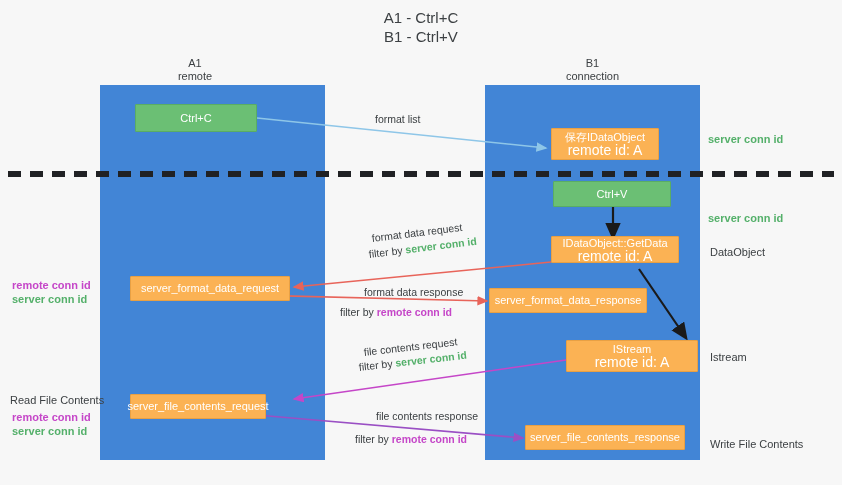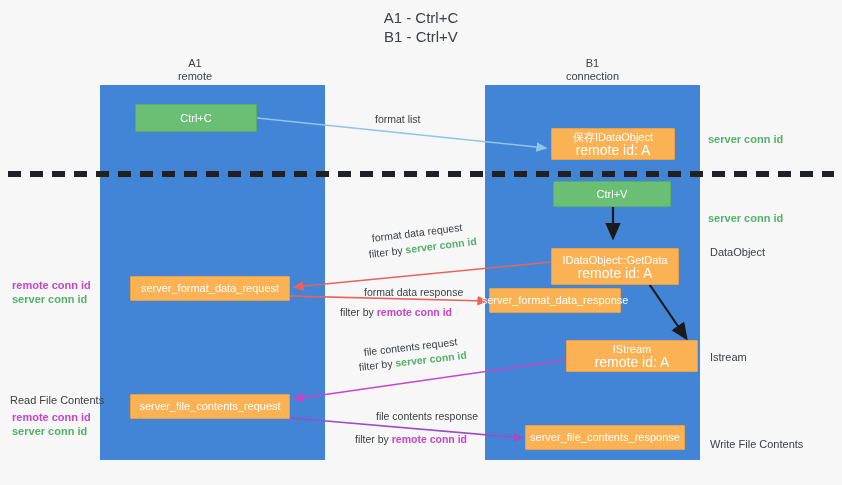--- a/index.html
+++ b/index.html
@@ -157,48 +157,48 @@
 
     <path d="M566,360 L294,399" stroke="#c546c8" stroke-width="1.6" fill="none" marker-end="url(#ar-mag)"></path>
 
     <path d="M130,404 L523,438" stroke="#9a4fc4" stroke-width="1.6" fill="none" marker-end="url(#ar-pur)"></path>
   </svg>
 
   <div class="node node-green" style="left:135px; top:104px; width:122px; height:28px;">
     <span>Ctrl+C</span>
   </div>
 
-  <div class="node node-orange" style="left:551px; top:128px; width:124px; height:32px;">
+  <div class="node node-orange" style="left:551px; top:128px; width:108px; height:32px;">
     <span>保存IDataObject</span>
     <span class="l2">remote id: A</span>
   </div>
 
   <div class="node node-green" style="left:553px; top:181px; width:118px; height:26px;">
     <span>Ctrl+V</span>
   </div>
 
-  <div class="node node-orange" style="left:551px; top:236px; width:128px; height:37px;margin-top:12px;">
+  <div class="node node-orange" style="left:551px; top:236px; width:128px; height:27px;">
     <span>IDataObject::GetData</span>
     <span class="l2">remote id: A</span>
   </div>
 
   <div class="node node-orange" style="left:566px; top:340px; width:132px; height:32px;">
     <span>IStream</span>
     <span class="l2">remote id: A</span>
   </div>
 
   <div class="node node-orange" style="left:130px; top:276px; width:160px; height:25px;">
     <span>server_format_data_request</span>
   </div>
 
-  <div class="node node-orange" style="left:489px; top:288px; width:132px; height:25px;">
+  <div class="node node-orange" style="left:489px; top:288px; width:158px; height:25px;">
     <span>server_format_data_response</span>
   </div>
 
-  <div class="node node-orange" style="left:130px; top:394px; width:160px; height:25px;">
+  <div class="node node-orange" style="left:130px; top:394px; width:136px; height:25px;">
     <span>server_file_contents_request</span>
   </div>
 
   <div class="node node-orange" style="left:525px; top:425px; width:160px; height:25px;">
     <span>server_file_contents_response</span>
   </div>
 
   <div class="side-label bold-green" style="left:708px; top:132px;">server conn id</div>
   <div class="side-label bold-green" style="left:708px; top:211px;">server conn id</div>
   <div class="side-label" style="left:710px; top:245px;">DataObject</div>

